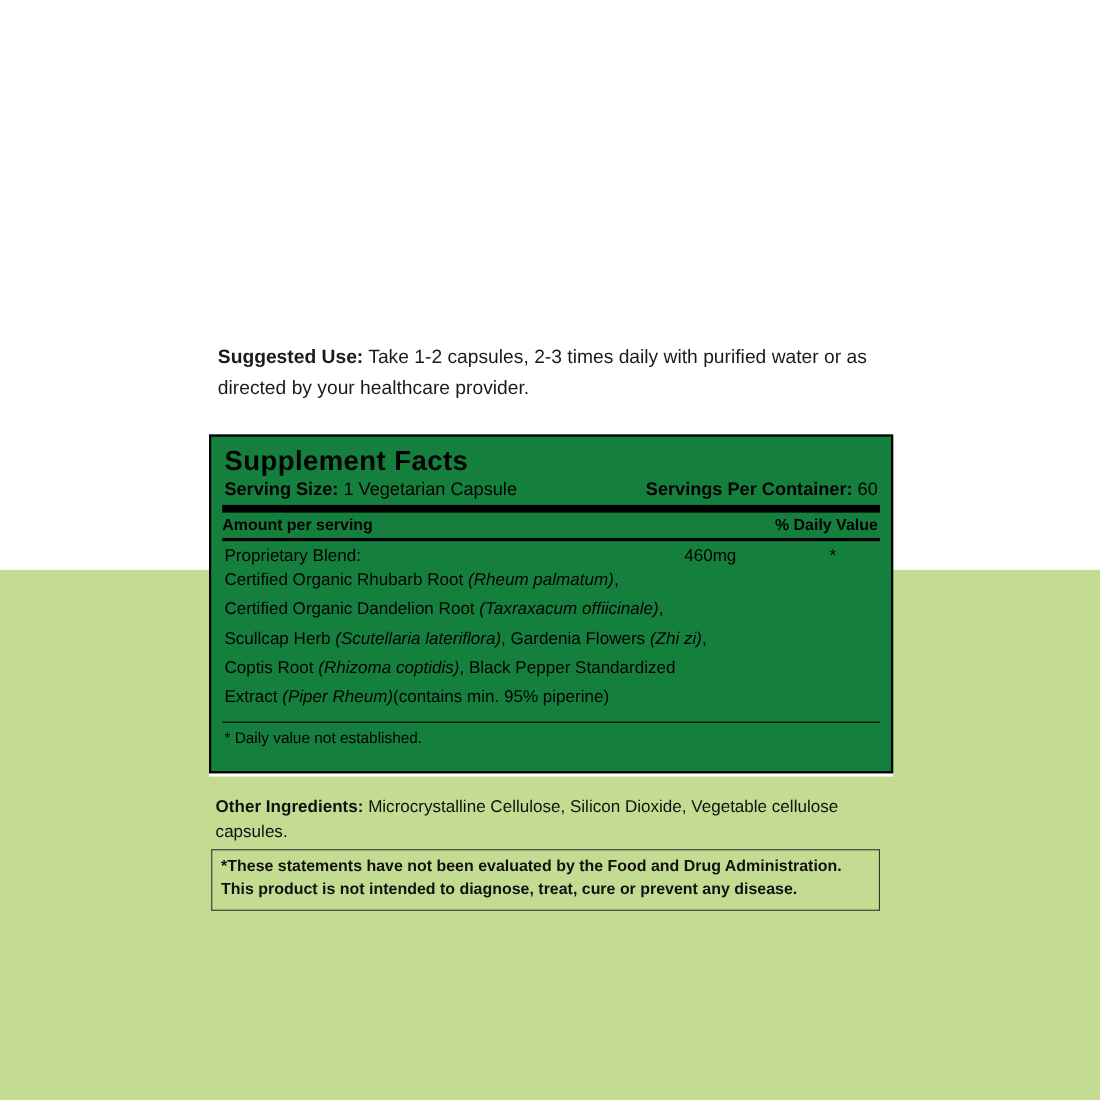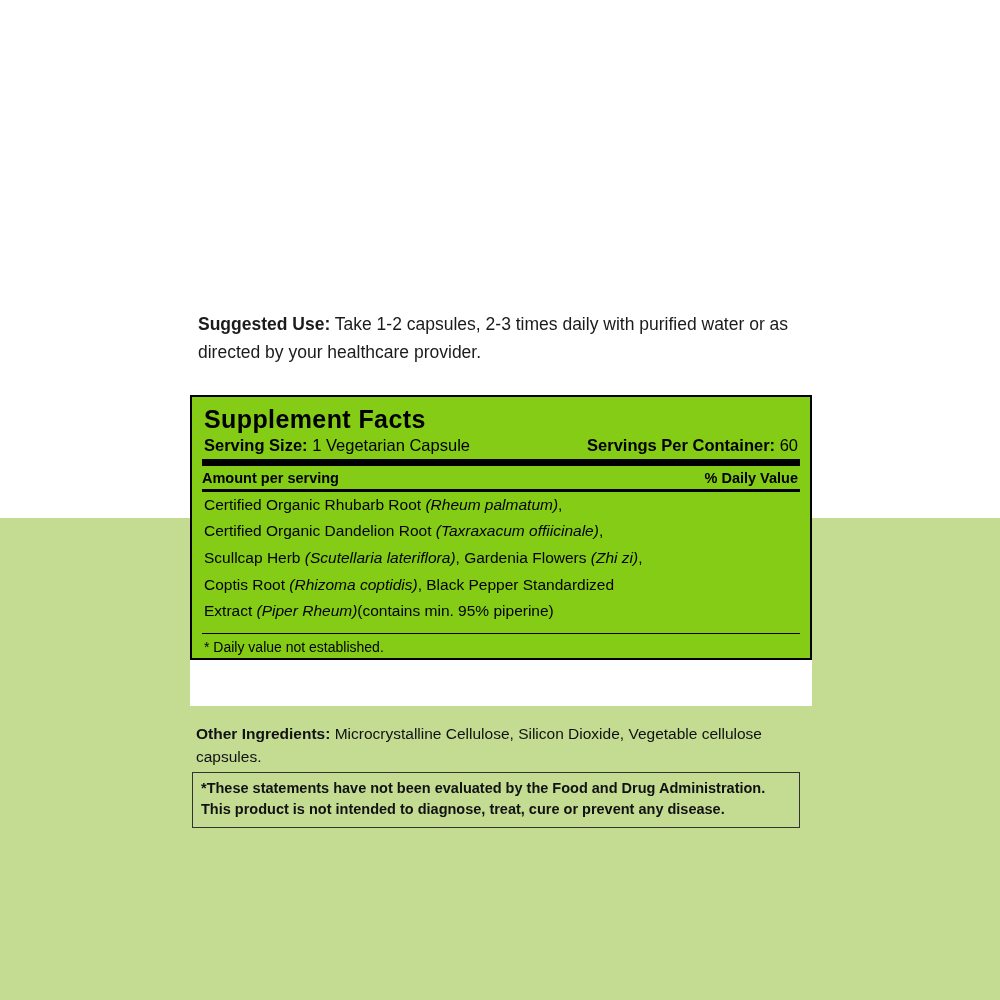--- a/index.html
+++ b/index.html
@@ -67,22 +67,22 @@
   }
 
   
   .facts {
     position: absolute;
     left: 190px;
     top: 395px;
     width: 622px;
     border: 2.5px solid #000;
     box-sizing: border-box;
-    background: #84cc16;
-    padding: 6px 10px 0 10px;
+    background: #15803d;
+    padding: 6px 10px 20px 10px;
     color: #000;
   }
   .facts-title {
     font-size: 25px;
     font-weight: bold;
     letter-spacing: 0.4px;
     line-height: 1.15;
     margin: 2px 0 2px 2px;
   }
   .serving-row {
@@ -207,20 +207,25 @@
 
       <div class="rule-thick"></div>
 
       <div class="amount-header">
         <span class="col-amt">Amount per serving</span>
         <span class="col-dv">% Daily Value</span>
       </div>
 
       <div class="rule-med"></div>
 
+      <div class="blend-row">
+        <span class="label">Proprietary Blend:</span>
+        <span class="amt">460mg</span>
+        <span class="dv">*</span>
+      </div>
 
       <div class="ing-line">Certified Organic Rhubarb Root <i>(Rheum palmatum)</i>,</div>
       <div class="ing-line">Certified Organic Dandelion Root <i>(Taxraxacum offiicinale)</i>,</div>
       <div class="ing-line">Scullcap Herb <i>(Scutellaria lateriflora)</i>, Gardenia Flowers <i>(Zhi zi)</i>,</div>
       <div class="ing-line">Coptis Root <i>(Rhizoma coptidis)</i>,  Black Pepper Standardized</div>
       <div class="ing-line">Extract <i>(Piper Rheum)</i>(contains min. 95% piperine)</div>
 
       <div class="rule-thin" style="margin-top:8px"></div>
 
       <div class="daily-note">* Daily value not established.</div>

